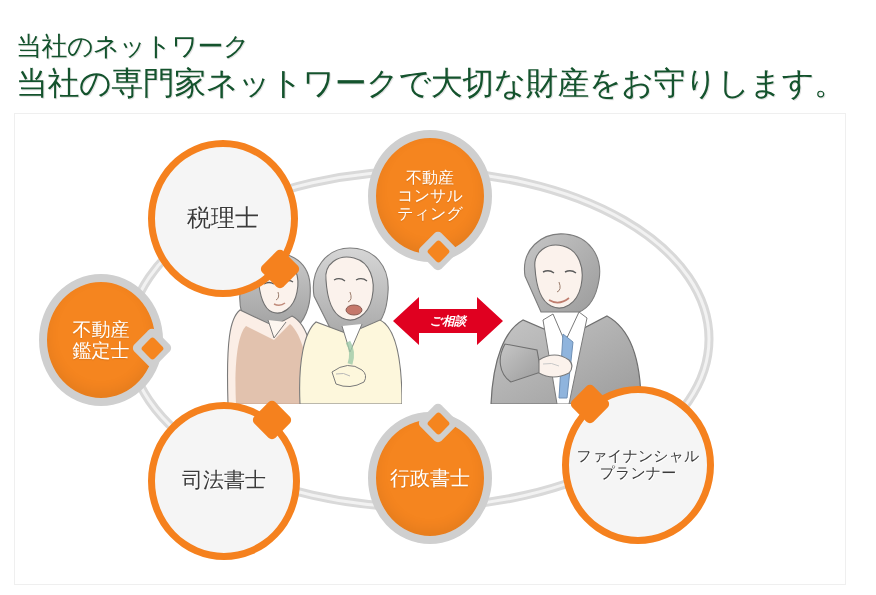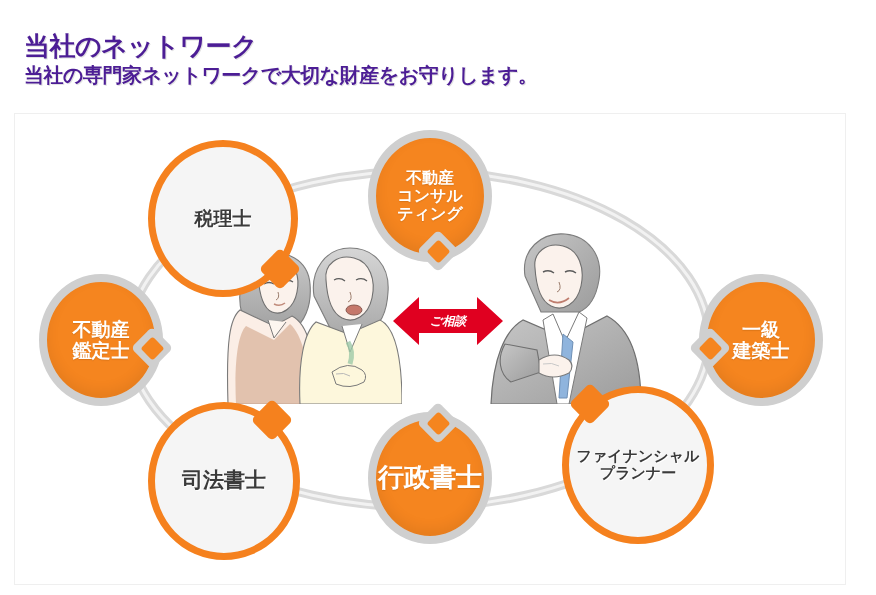--- a/index.html
+++ b/index.html
@@ -5,27 +5,27 @@
   html,body{margin:0;padding:0;}
   body{
     width:876px;height:595px;overflow:hidden;
     background:#ffffff;
     font-family:"DejaVu Sans","Liberation Sans",sans-serif;
   }
   #root{position:relative;width:876px;height:595px;}
 
   
   .header{
-    position:absolute;left:24px;top:30px;width:830px;
-    color:#4c1d95;font-weight:bold;line-height:1.28;
+    position:absolute;left:16px;top:30px;width:830px;
+    color:#14532d;font-weight:normal;line-height:1.28;
     text-shadow:1px 1px 0 #e2e2e2;
     letter-spacing:-0.5px;
   }
   .header .l1{font-size:26px;display:block;}
-  .header .l2{font-size:20px;display:block;}
+  .header .l2{font-size:32px;display:block;}
 
   
   .panel{
     position:absolute;left:14px;top:113px;width:832px;height:472px;
     background:#ffffff;
     border:1px solid #efefef;
     box-sizing:border-box;
   }
   .panel-inner{position:absolute;left:0;top:0;right:0;bottom:0;overflow:hidden;}
 
@@ -40,21 +40,21 @@
   .node{
     position:absolute;
     display:flex;align-items:center;justify-content:center;
     text-align:center;
     box-sizing:border-box;
     border-radius:50%;
   }
   .node .lbl{
     position:relative;z-index:3;
     line-height:1.12;
-    font-weight:bold;
+    font-weight:normal;
     white-space:pre-line;
     letter-spacing:0px;
   }
   
   .node.white{
     background:#f5f5f5;
     border:7px solid #f5811e;
   }
   .node.white .lbl{color:#3b3b3b;text-shadow:1px 1px 0 #ffffff;}
   
@@ -170,54 +170,47 @@
         <svg width="110" height="58" viewBox="0 0 110 58">
           <path d="M0 29 L26 5 L26 17 L84 17 L84 5 L110 29 L84 53 L84 41 L26 41 L26 53 Z" fill="#e00020"></path>
         </svg>
         <span class="atxt">ご相談</span>
       </div>
 
       <div class="node white" style="left:133px;top:26px;width:150px;height:157px;">
         <div class="tail o" style="right:-4px;bottom:6px;">
             <i></i>
           </div>
-        <span class="lbl" style="font-size:19px;">税理士</span>
+        <span class="lbl" style="font-size:24px;">税理士</span>
       </div>
 
       <div class="node orange" style="left:353px;top:16px;width:124px;height:132px;">
         <div class="tail g" style="left:47px;bottom:-12px;">
             <i></i>
           </div>
         <span class="lbl" style="font-size:16px;">不動産
 コンサル
 ティング</span>
       </div>
 
 
-      <div class="node orange" style="left:684px;top:160px;width:124px;height:132px;">
-        <div class="tail g" style="left:-12px;top:51px;">
-            <i></i>
-          </div>
-        <span class="lbl" style="font-size:19px;">一級
-建築士</span>
-      </div>
 
       <div class="node white" style="left:547px;top:272px;width:152px;height:158px;">
         <div class="tail o" style="left:6px;top:-4px;">
             <i></i>
           </div>
         <span class="lbl" style="font-size:15px;">ファイナンシャル
 プランナー</span>
       </div>
 
       <div class="node orange" style="left:353px;top:298px;width:124px;height:132px;">
         <div class="tail g" style="left:47px;top:-12px;">
             <i></i>
           </div>
-        <span class="lbl" style="font-size:26px;">行政書士</span>
+        <span class="lbl" style="font-size:20px;">行政書士</span>
       </div>
 
       <div class="node white" style="left:133px;top:288px;width:152px;height:158px;">
         <div class="tail o" style="right:6px;top:-4px;">
             <i></i>
           </div>
         <span class="lbl" style="font-size:21px;">司法書士</span>
       </div>
 
       <div class="node orange" style="left:24px;top:160px;width:124px;height:132px;">

